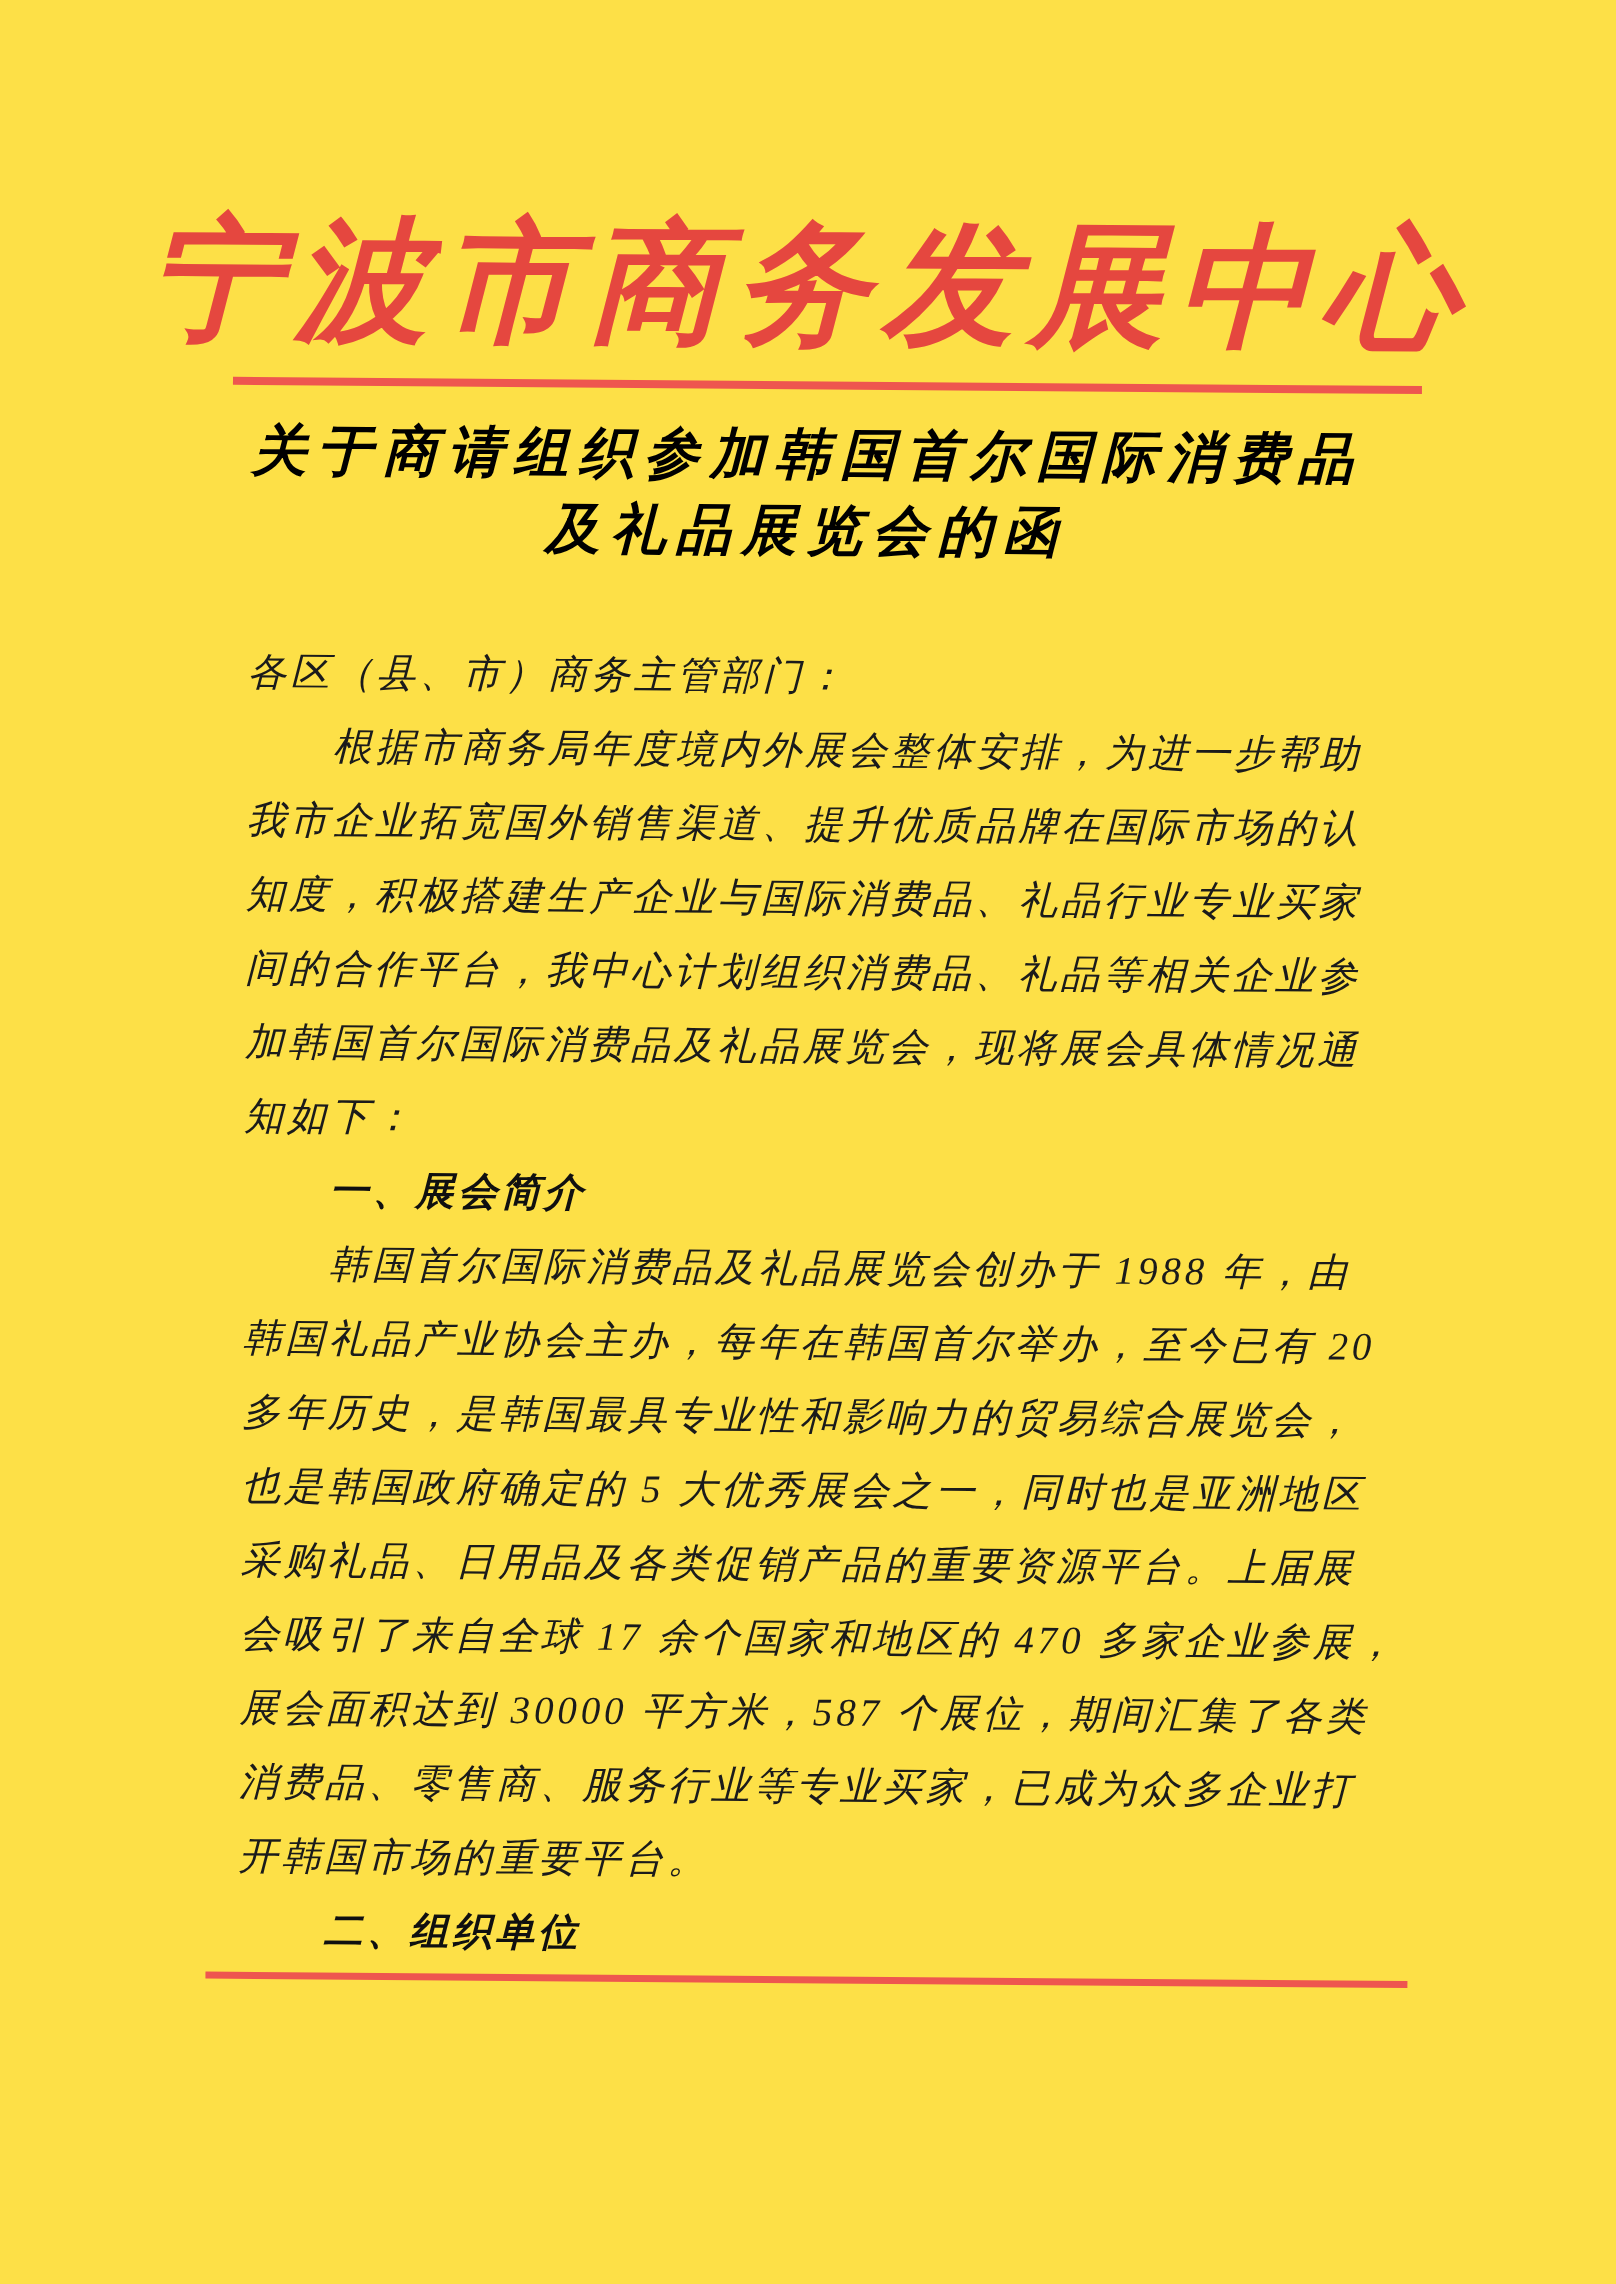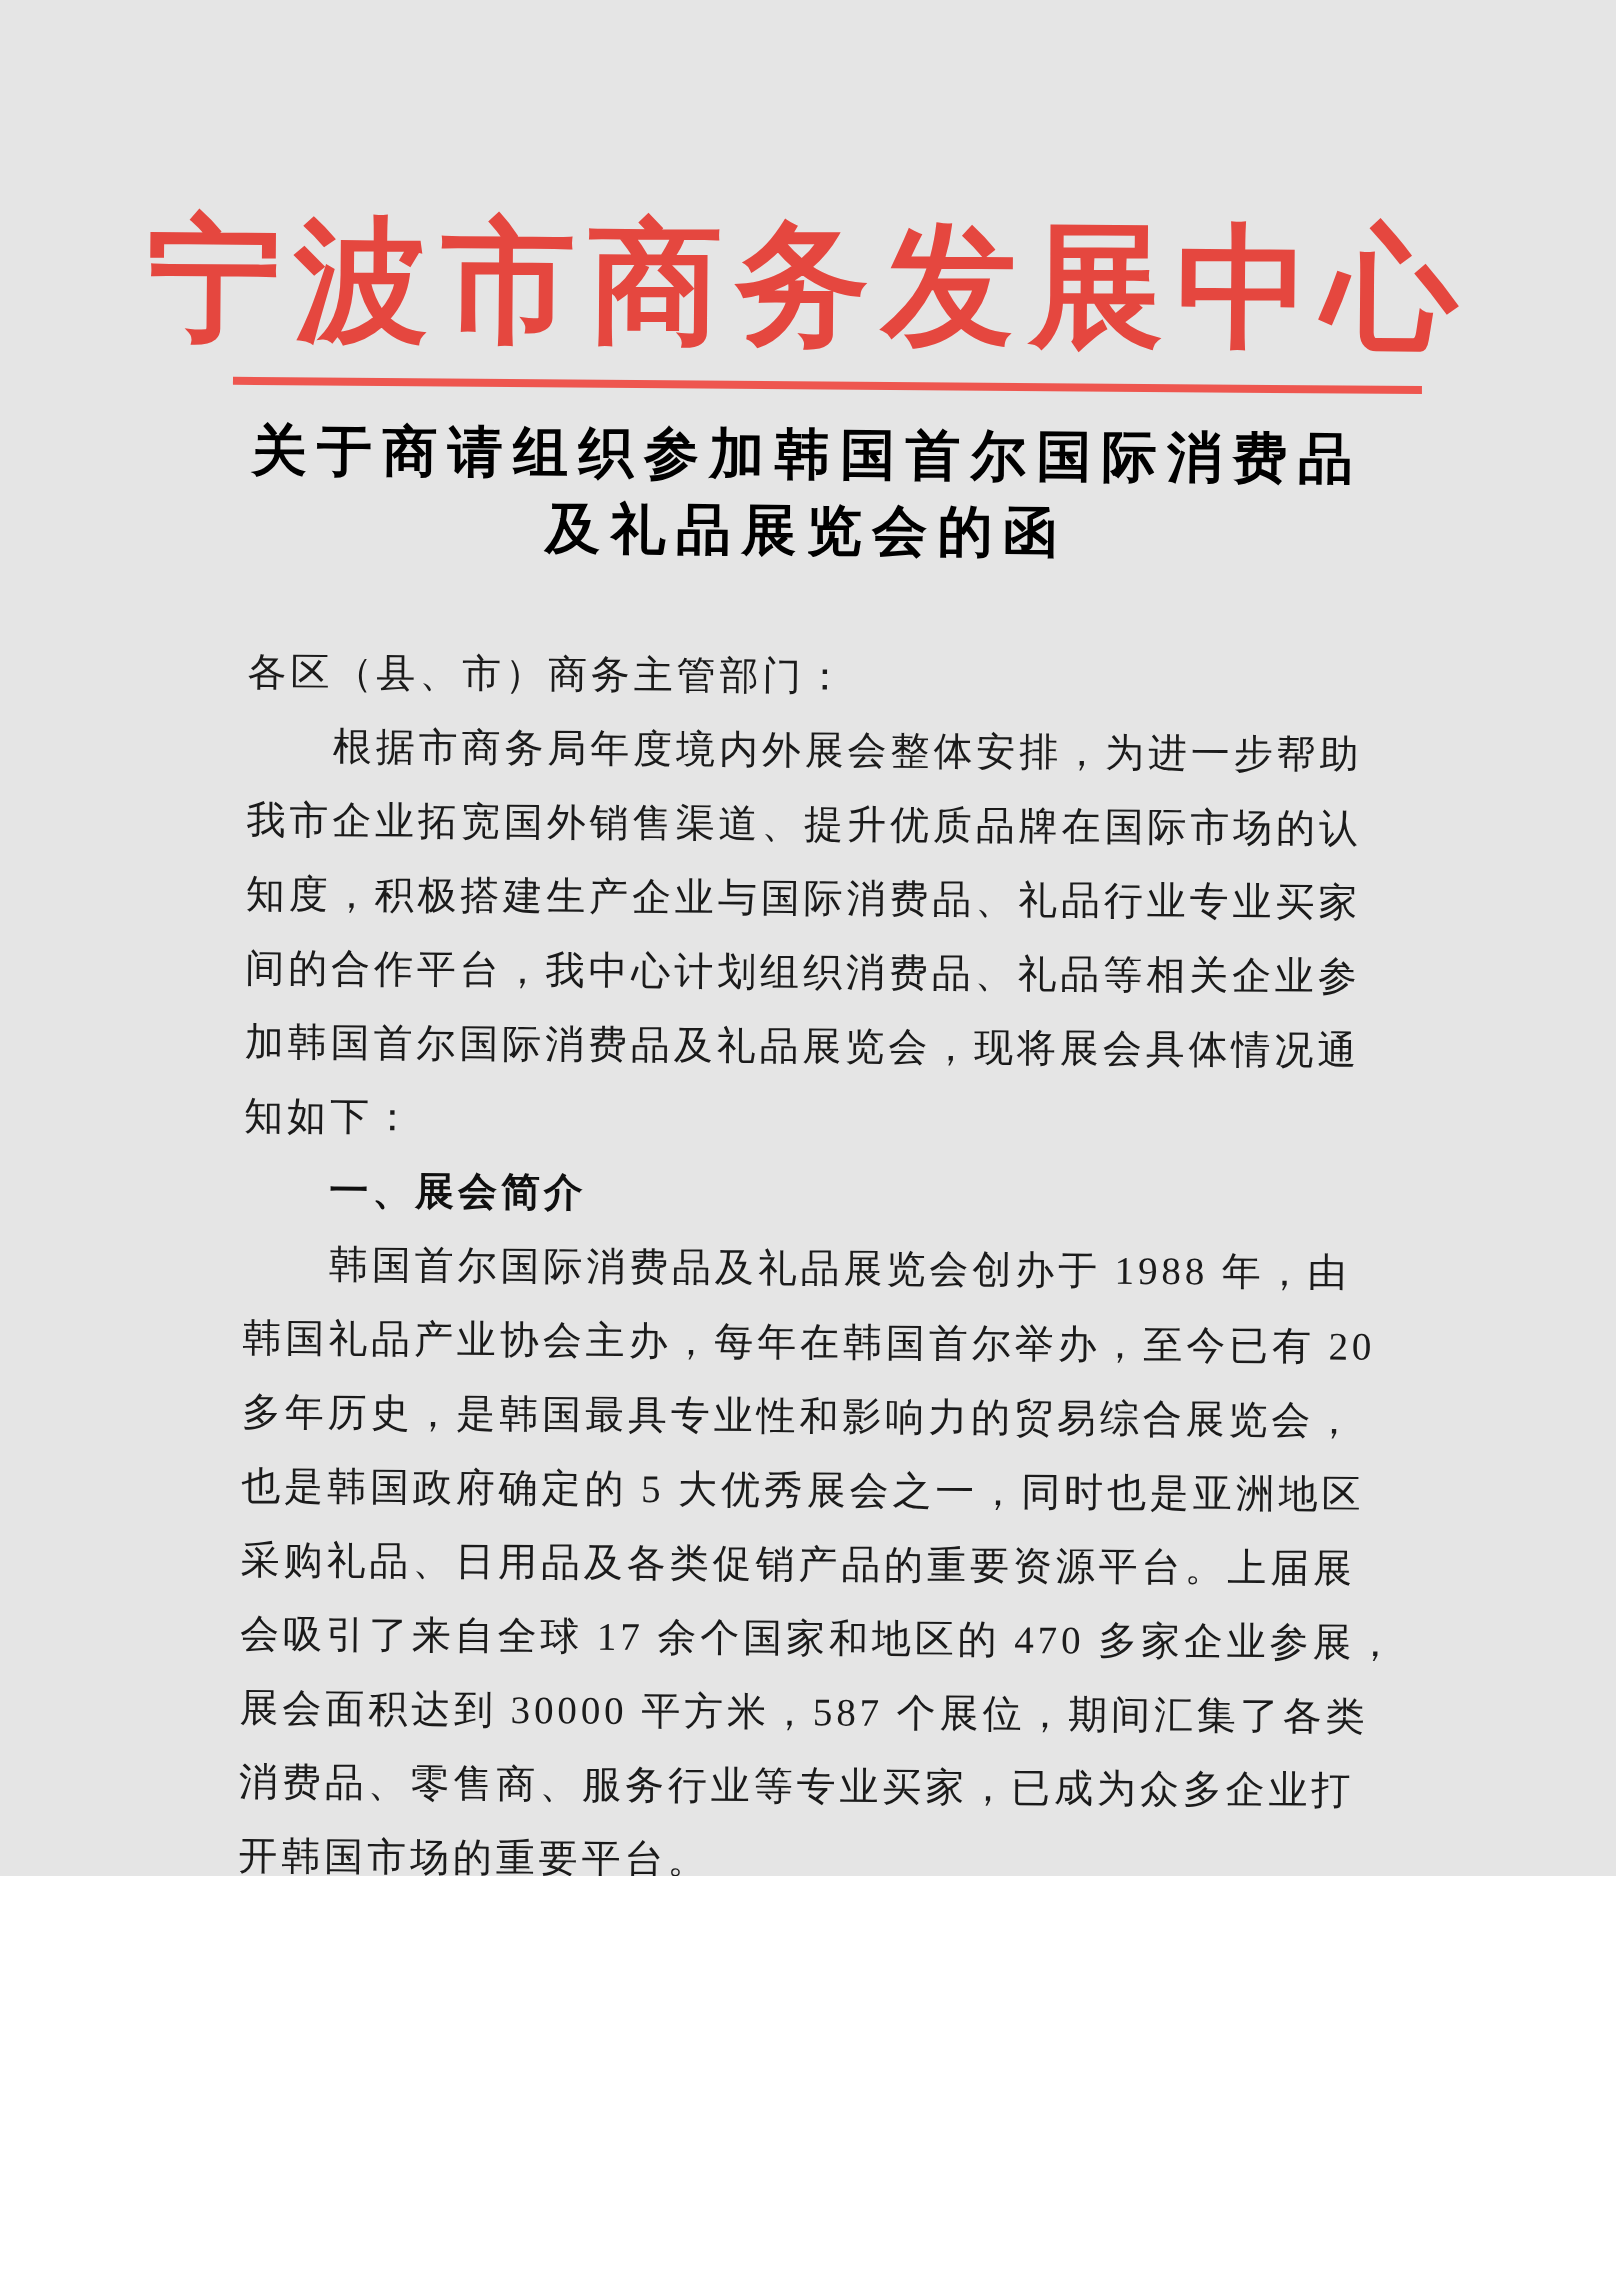--- a/index.html
+++ b/index.html
@@ -1,22 +1,23 @@
 <!DOCTYPE html>
 <html style="font-size:10.4px"><head>
 <meta charset="utf-8">
 <style>
   html, body { margin: 0; padding: 0; background: #ffffff; }
   .page {
     position: relative;
     width: 1616px;
-    height: 1876px;
-    background: #e5e5e5;
+    height: 2284px;
+    background: #fde047;
     overflow: hidden;
     font-family: "Liberation Serif", serif;
+    font-style: italic;
   }
   
   .rot {
     position: absolute;
     left: 0; top: 0; right: 0; bottom: 0;
     transform: rotate(0.45deg);
     transform-origin: 261px 378px;
   }
   .letterhead {
     position: absolute;

